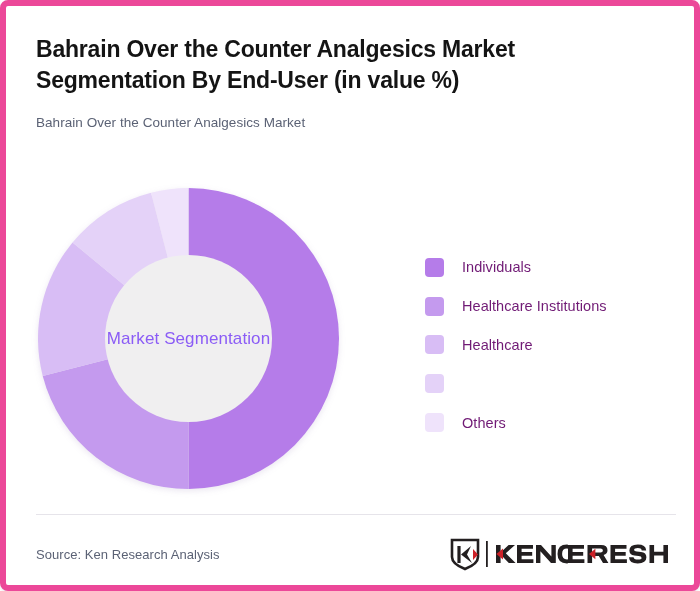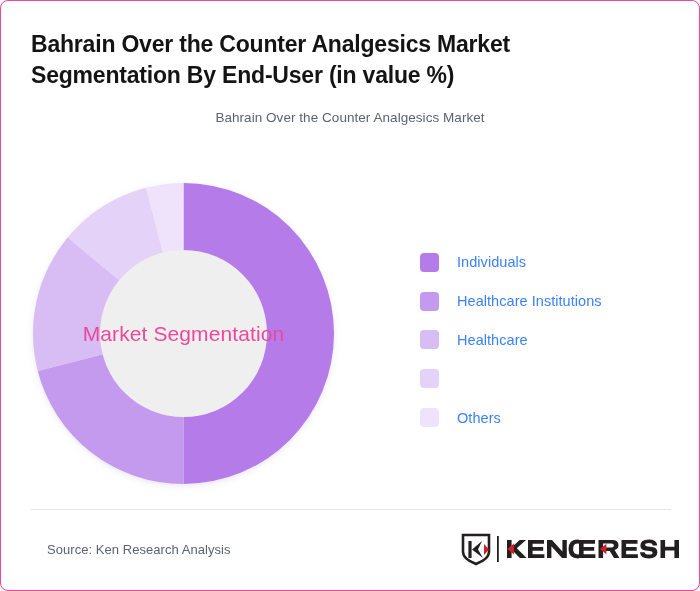--- a/index.html
+++ b/index.html
@@ -11,21 +11,21 @@
     font-family: "Liberation Sans", sans-serif;
     -webkit-font-smoothing: antialiased;
   }
   .card {
     position: relative;
     width: 700px;
     height: 591px;
     box-sizing: border-box;
     background: #ffffff;
     border-radius: 8px;
-    border: 1px solid #ec4899;
+    border: 6px solid #ec4899;
     box-shadow: 0 1px 3px rgba(0,0,0,0.10);
     overflow: hidden;
   }
   .inner {
     position: absolute;
     left: 0; top: 0; right: 0; bottom: 0;
     padding: 28px 30px 0 30px;
     box-sizing: border-box;
   }
   .title {
@@ -38,21 +38,20 @@
     max-width: 560px;
   }
   .subtitles {
     margin-top: 17px;
   }
   .subtitle {
     font-size: 13.5px;
     line-height: 19px;
     color: #5b6275;
     letter-spacing: 0.05px;
-    text-align: center;
   }
 
   .chart-area {
     position: absolute;
     left: 0;
     top: 170px;
     width: 700px;
     height: 330px;
   }
 
@@ -74,22 +73,22 @@
     left: 0;
     top: 0;
     width: 301px;
     height: 301px;
     display: flex;
     align-items: center;
     justify-content: center;
     pointer-events: none;
   }
   .center-label span {
-    font-size: 21px;
-    color: #ec4899;
+    font-size: 17px;
+    color: #8b5cf6;
     letter-spacing: 0.1px;
   }
 
   .legend {
     position: absolute;
     left: 419px;
     top: 72px;
     width: 250px;
   }
   .legend-item {
@@ -99,37 +98,37 @@
   }
   .legend-swatch {
     width: 19px;
     height: 19px;
     border-radius: 4px;
     flex: 0 0 auto;
   }
   .legend-label {
     margin-left: 18px;
     font-size: 14.5px;
-    color: #3b82f6;
+    color: #701a75;
     letter-spacing: 0.05px;
     white-space: nowrap;
   }
 
   .divider {
     position: absolute;
     left: 30px;
     top: 508px;
     width: 640px;
     height: 1px;
     background: #e6e4ea;
   }
 
   .footer {
     position: absolute;
-    left: 46px;
+    left: 30px;
     top: 528px;
     width: 640px;
     height: 40px;
     display: flex;
     align-items: center;
     justify-content: space-between;
   }
   .source {
     font-size: 13px;
     color: #5b6275;

